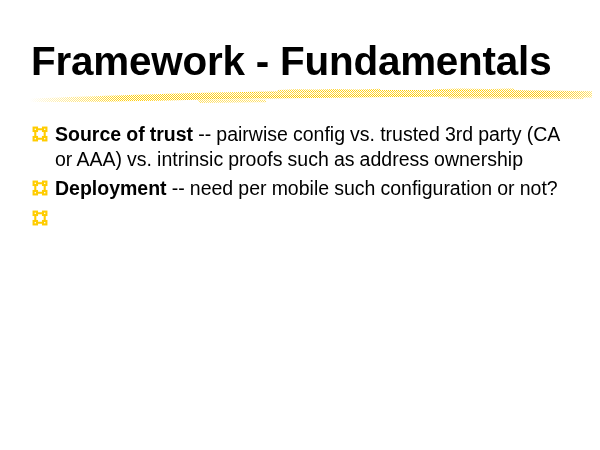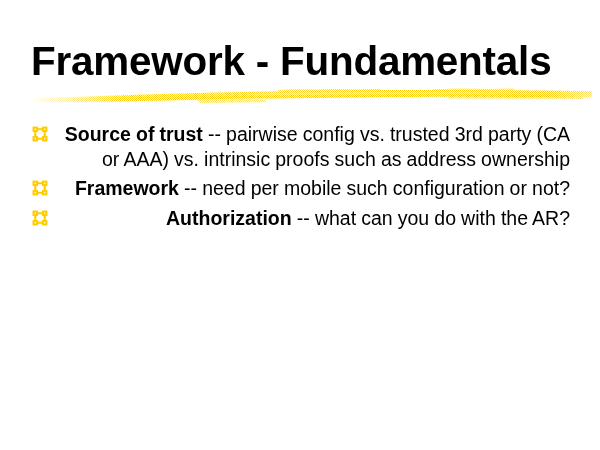--- a/index.html
+++ b/index.html
@@ -69,21 +69,20 @@
 
   .bullet-row {
     position: relative;
     display: block;
     padding-left: 55px;
     padding-right: 30px;
     margin-bottom: 5px;
     font-size: 19.5px;
     line-height: 24.5px;
     color: #000000;
-    text-align: right;
   }
 
   .bullet-marker {
     position: absolute;
     left: 32px;
     top: 4px;
     width: 18px;
     height: 18px;
     color: #FFCC00;
     line-height: 1;
@@ -190,32 +189,31 @@
         <svg width="16" height="16" viewBox="0 0 16 16" aria-hidden="true">
           <g fill="none" stroke="#FFCC00" stroke-width="2.1">
             <rect x="1.6" y="1.6" width="3.4" height="3.4"></rect>
             <rect x="11" y="1.6" width="3.4" height="3.4"></rect>
             <rect x="1.6" y="11" width="3.4" height="3.4"></rect>
             <rect x="11" y="11" width="3.4" height="3.4"></rect>
             <path d="M5 3.3 H11 M5 12.7 H11 M3.3 5 V11 M12.7 5 V11"></path>
           </g>
         </svg>
       </span>
-      <span class="bullet-text"><span class="bullet-lead">Framework</span><span class="bullet-rest"> -- need per mobile such configuration or not?</span></span>
+      <span class="bullet-text"><span class="bullet-lead">Deployment</span><span class="bullet-rest"> -- need per mobile such configuration or not?</span></span>
     </div>
 
     <div class="bullet-row">
       <span class="bullet-marker">
         <svg width="16" height="16" viewBox="0 0 16 16" aria-hidden="true">
           <g fill="none" stroke="#FFCC00" stroke-width="2.1">
             <rect x="1.6" y="1.6" width="3.4" height="3.4"></rect>
             <rect x="11" y="1.6" width="3.4" height="3.4"></rect>
             <rect x="1.6" y="11" width="3.4" height="3.4"></rect>
             <rect x="11" y="11" width="3.4" height="3.4"></rect>
             <path d="M5 3.3 H11 M5 12.7 H11 M3.3 5 V11 M12.7 5 V11"></path>
           </g>
         </svg>
       </span>
-      <span class="bullet-text"><span class="bullet-lead">Authorization</span><span class="bullet-rest"> -- what can you do with the AR?</span></span>
     </div>
 
   </div>
 </div>
 
 </body></html>

